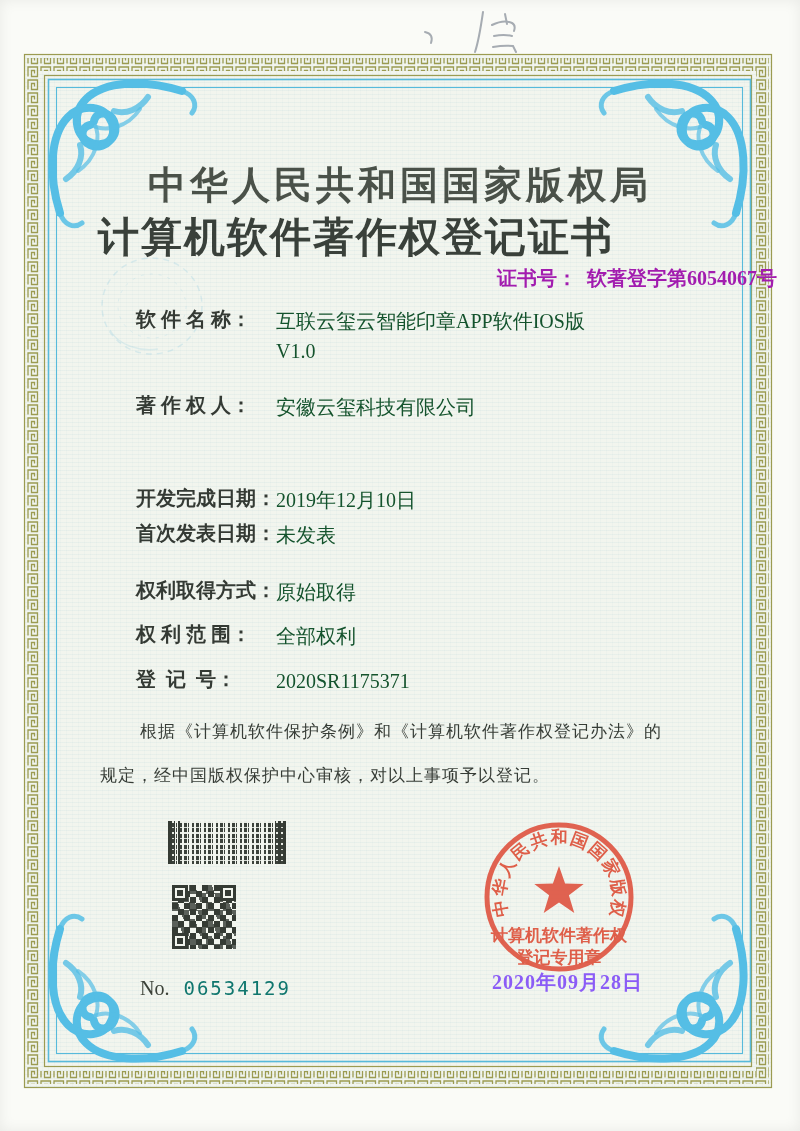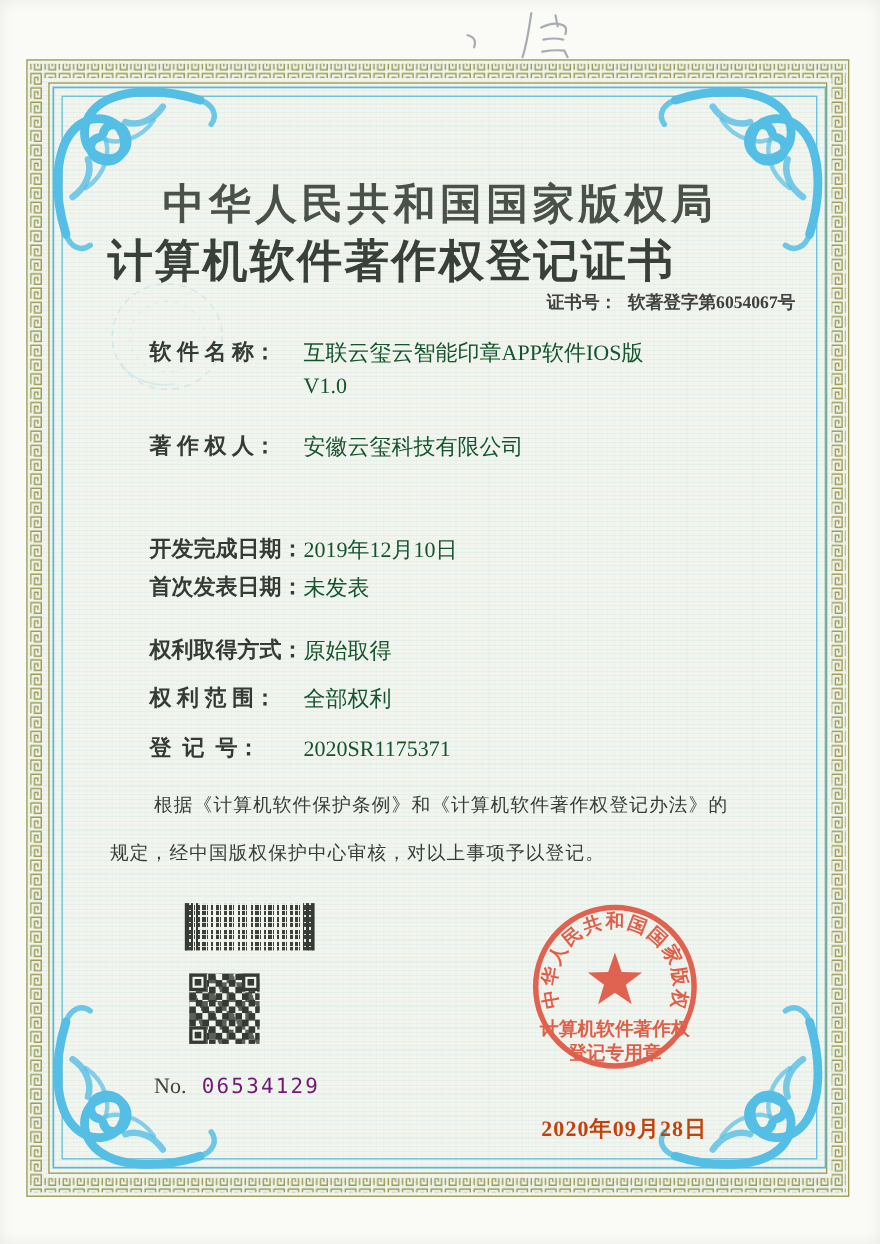--- a/index.html
+++ b/index.html
@@ -9,21 +9,21 @@
   .paper{position:absolute;left:24px;top:54px;width:748px;height:1034px;background:#f2f5ee;}
   .paper::after{content:"";position:absolute;inset:0;
         background:repeating-linear-gradient(180deg,rgba(110,175,190,.08) 0 1px,rgba(0,0,0,0) 1px 4px),
                    repeating-linear-gradient(90deg,rgba(110,175,190,.04) 0 1px,rgba(0,0,0,0) 1px 6px);}
   svg.decor{position:absolute;left:0;top:0;z-index:1;pointer-events:none;}
   .txt{position:absolute;z-index:2;color:#363c36;white-space:nowrap;}
   .title{left:0;top:160px;width:800px;text-align:center;font-size:38px;font-weight:600;
          letter-spacing:4px;color:#4a5149;}
   .subtitle{left:0;top:210px;width:712px;text-align:center;font-size:41px;font-weight:700;
          letter-spacing:2px;color:#39403a;}
-  .certno{left:497px;top:265px;font-size:16px;font-weight:700;color:#404040;}
+  .certno{left:497px;top:265px;font-size:20px;font-weight:700;color:#a21caf;}
   .certno .v{margin-left:10px;}
   .frow{left:100px;font-size:20px;}
   .flab{display:inline-block;width:140px;font-weight:700;white-space:pre;color:#343a34;margin-left:36px;}
   .fval{display:inline-block;vertical-align:top;font-weight:500;color:#14532d;line-height:30px;}
   .fval .l2{display:block;}
   .stmt{font-size:17px;letter-spacing:1px;color:#363c36;}
   .barcode{position:absolute;z-index:2;left:168px;top:821px;width:118px;height:43px;background-color:#f2f5ee;
     background-image:
       linear-gradient(90deg,#353b34 0 4px,rgba(0,0,0,0) 4px 6px,#353b34 6px 7px,rgba(0,0,0,0) 7px 10px,#353b34 10px 12px,rgba(0,0,0,0) 12px 100%),
       linear-gradient(270deg,#353b34 0 3px,rgba(0,0,0,0) 3px 5px,#353b34 5px 8px,rgba(0,0,0,0) 8px 10px,#353b34 10px 11px,rgba(0,0,0,0) 11px 100%),
@@ -32,22 +32,22 @@
   .qr{position:absolute;z-index:2;left:172px;top:885px;width:64px;height:64px;background-color:#f2f5ee;
     background-image:
       repeating-conic-gradient(#353b34 0% 25%,rgba(0,0,0,0) 25% 50%),
       repeating-conic-gradient(from 90deg,rgba(53,59,52,.8) 0% 20%,rgba(0,0,0,0) 20% 50%);
     background-size:12px 12px,17px 17px;}
   .qr .fp{position:absolute;width:16px;height:16px;border:3px solid #353b34;background:#f2f5ee;box-sizing:border-box;}
   .qr .fp::after{content:"";display:block;width:6px;height:6px;background:#353b34;margin:2px;}
   .fp.tl{left:0;top:0}.fp.tr{right:0;top:0}.fp.bl{left:0;bottom:0}
   .serial{left:140px;top:977px;font-size:20px;color:#3c4239;}
   .serial .num{font-family:"DejaVu Sans Mono","Liberation Mono",monospace;font-size:19px;
-        color:#701a75;margin-left:14px;letter-spacing:2px;}
-  .issuedate{left:492px;top:969px;font-size:20px;font-weight:600;color:#c2410c;letter-spacing:1px;z-index:3;margin-top:44px;}
+        color:#0f766e;margin-left:14px;letter-spacing:2px;}
+  .issuedate{left:492px;top:969px;font-size:20px;font-weight:600;color:#8b5cf6;letter-spacing:1px;z-index:3;}
   .sealtext{font-family:"Liberation Serif","DejaVu Serif",serif;}
 </style>
 </head>
 <body>
 
 <div class="page">
   <div class="paper"></div>
 
   <svg class="decor" width="800" height="1131" viewBox="0 0 800 1131">
     <defs>

